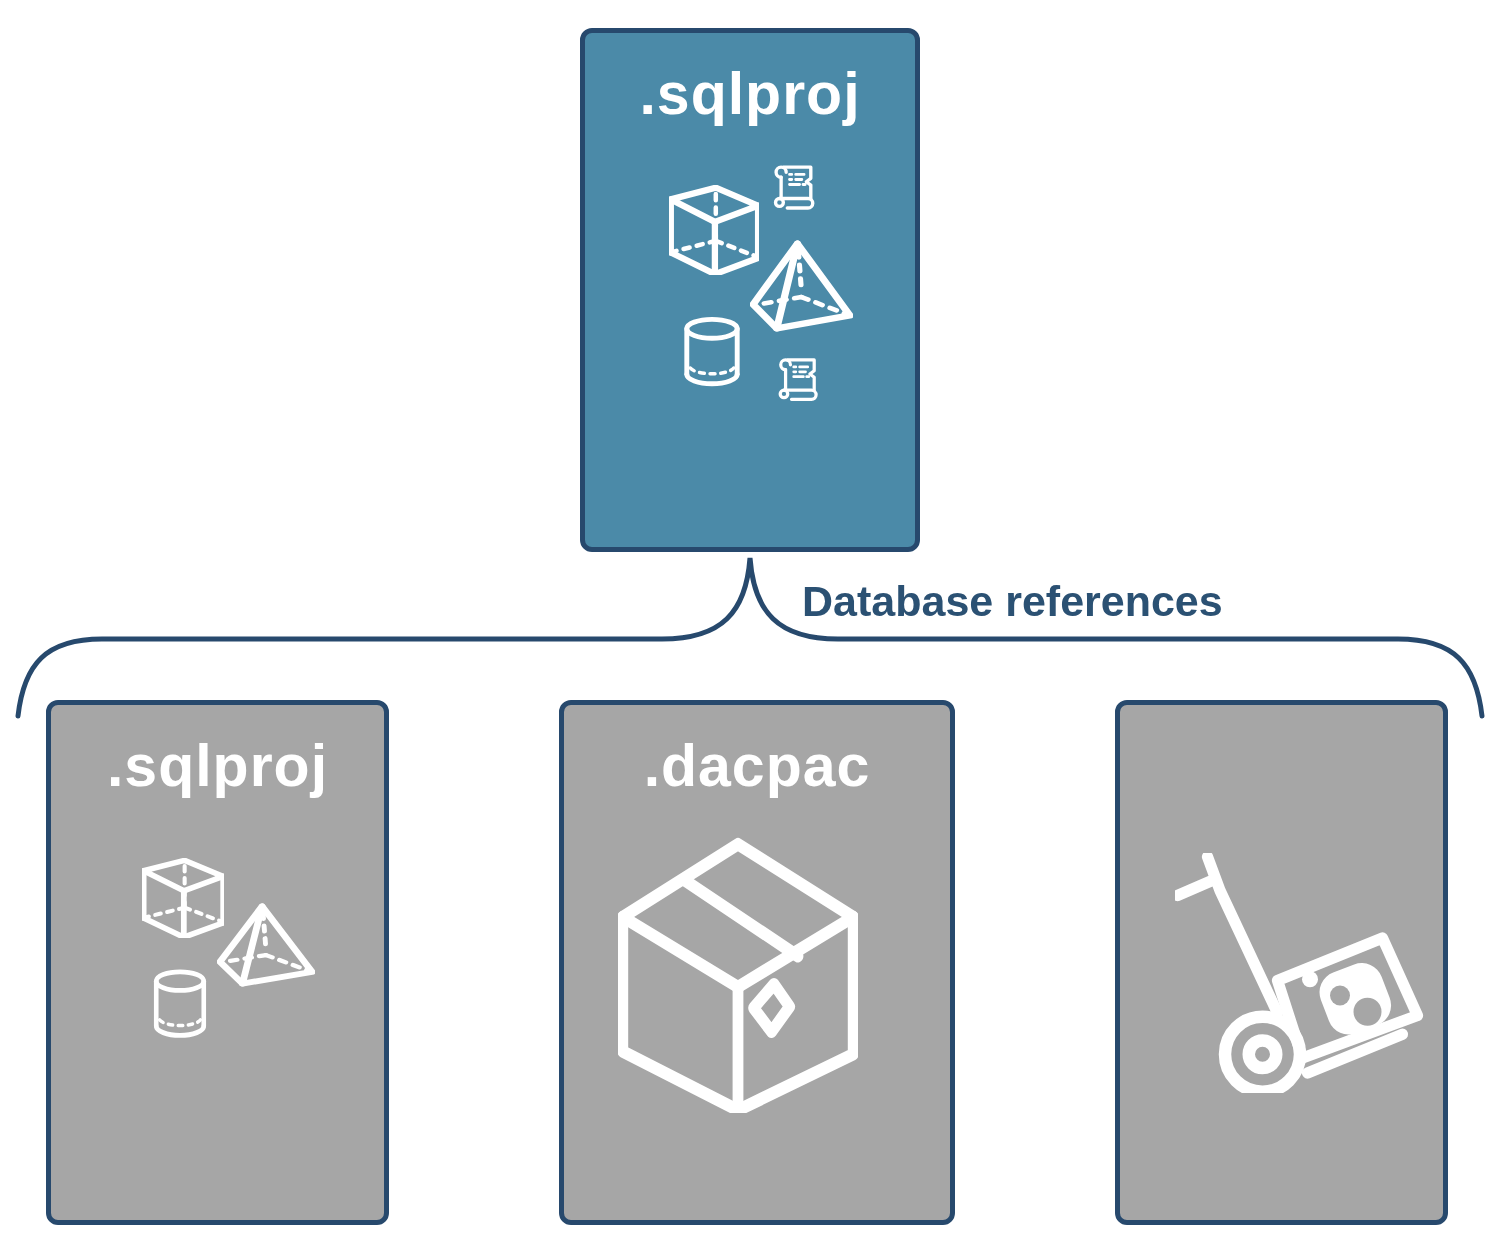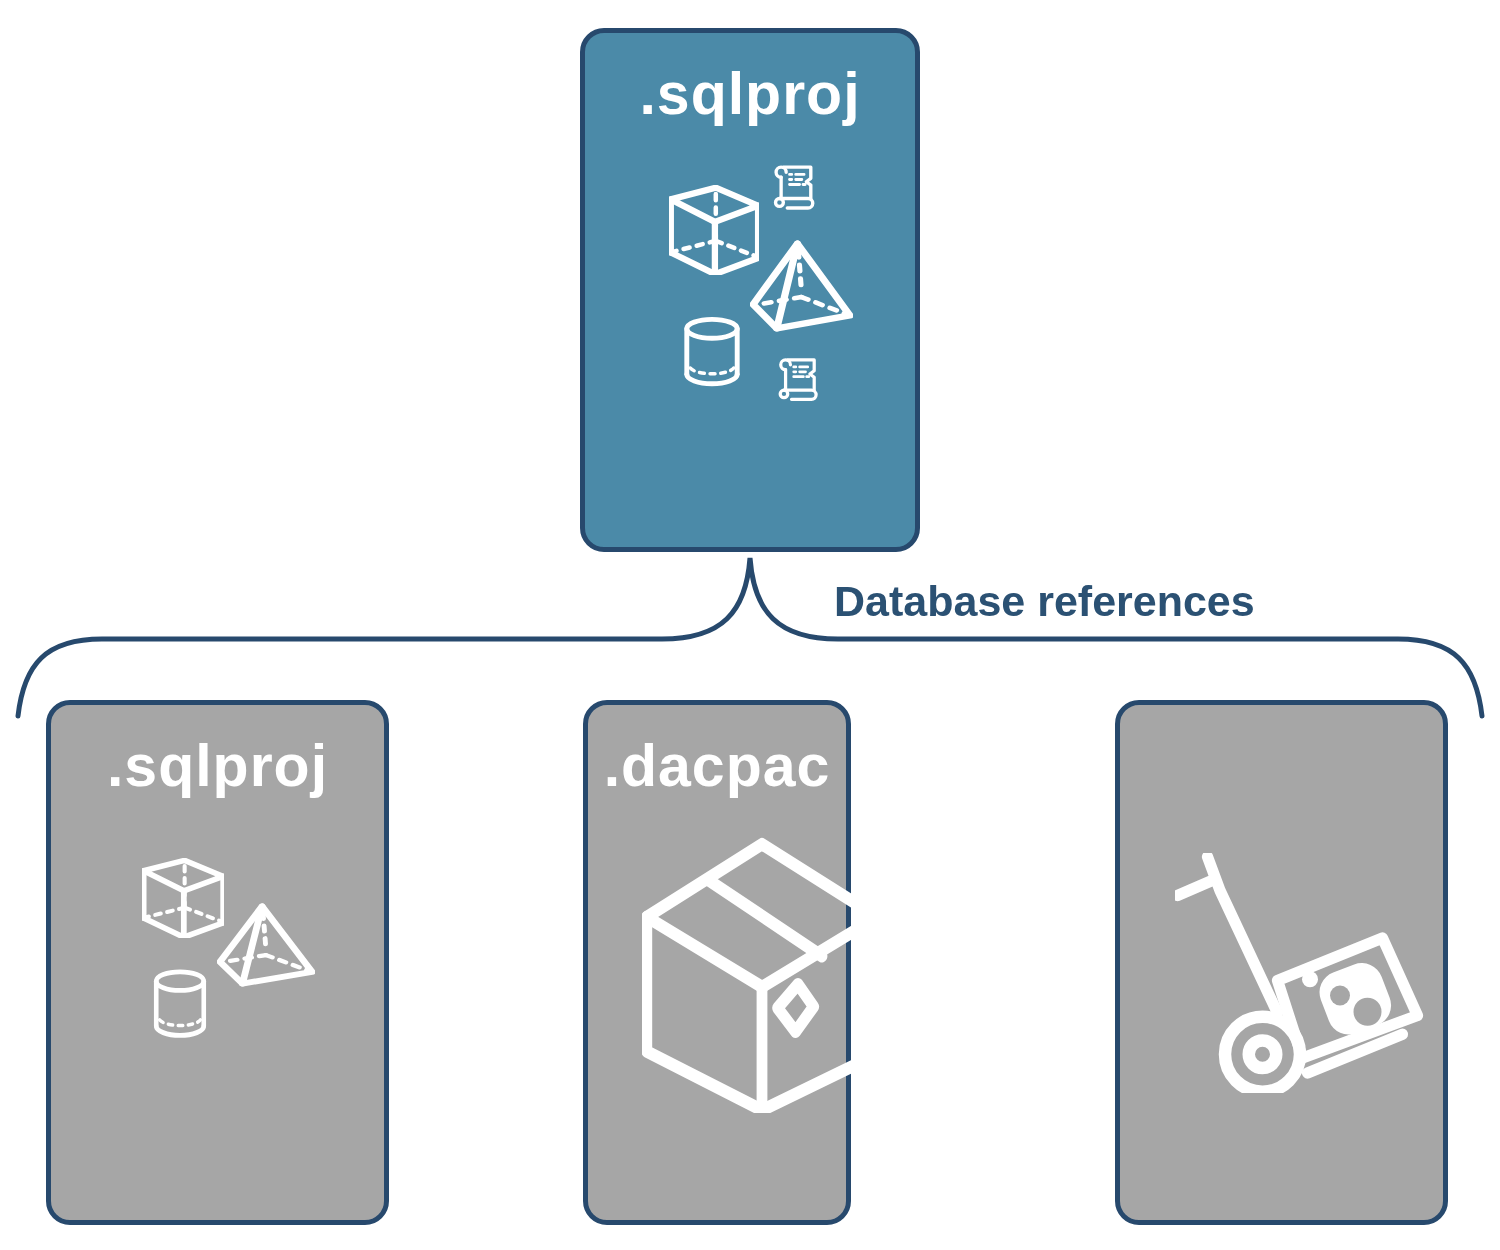--- a/index.html
+++ b/index.html
@@ -11,37 +11,37 @@
     --icon:#FFFFFF;
   }
   html,body{margin:0;padding:0;background:#fff;}
   .canvas{
     position:relative;width:1500px;height:1250px;background:#fff;overflow:hidden;
     font-family:"Liberation Sans",sans-serif;
   }
   .card{
     position:absolute;box-sizing:border-box;
     border:5px solid var(--outline);
-    border-radius:24px;
+    border-radius:12px;
   }
   .card-root{left:580px;top:28px;width:340px;height:524px;background:var(--root-card-fill);}
   .card-child{background:var(--child-card-fill);top:700px;height:525px;}
   .card-child-1{left:46px;width:343px;}
-  .card-child-2{left:583px;width:268px;}
+  .card-child-2{left:559px;width:396px;}
   .card-child-3{left:1115px;width:333px;}
   .card-title{
     position:absolute;left:0;right:0;top:32px;
     text-align:center;color:var(--card-label);
     font-size:59px;font-weight:bold;letter-spacing:1px;line-height:1;
   }
   .icon{position:absolute;}
   .icon svg{width:100%;height:100%;display:block;}
   .brace-layer{position:absolute;left:0;top:0;width:1500px;height:1250px;pointer-events:none;}
   .connector-label{
-    position:absolute;left:834px;top:580px;
+    position:absolute;left:802px;top:580px;
     color:var(--connector-label);font-size:43px;font-weight:bold;line-height:1;white-space:nowrap;
   }
   
   .st{fill:none;stroke:var(--icon);stroke-width:7;stroke-linecap:round;stroke-linejoin:round;}
   .st-d{fill:none;stroke:var(--icon);stroke-width:5;stroke-linecap:round;stroke-dasharray:7 8;}
   .st4{fill:none;stroke:var(--icon);stroke-width:4.5;stroke-linecap:round;stroke-linejoin:round;}
   .st6{fill:none;stroke:var(--icon);stroke-width:6;stroke-linecap:round;stroke-linejoin:round;}
   .st5{fill:none;stroke:var(--icon);stroke-width:5;stroke-linecap:round;stroke-linejoin:round;}
   .fw{fill:var(--icon);stroke:none;}
   .fg{fill:var(--child-card-fill);stroke:none;}

